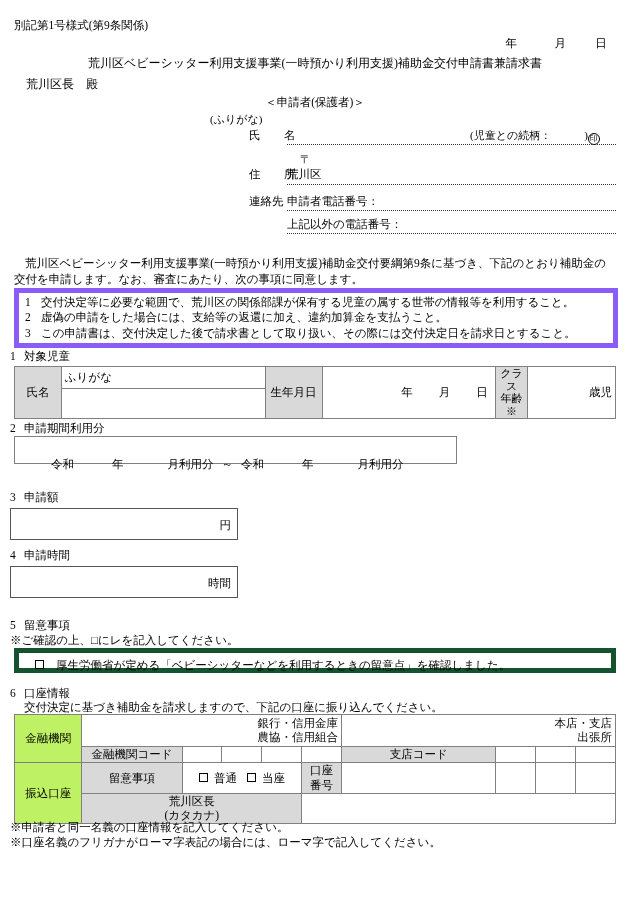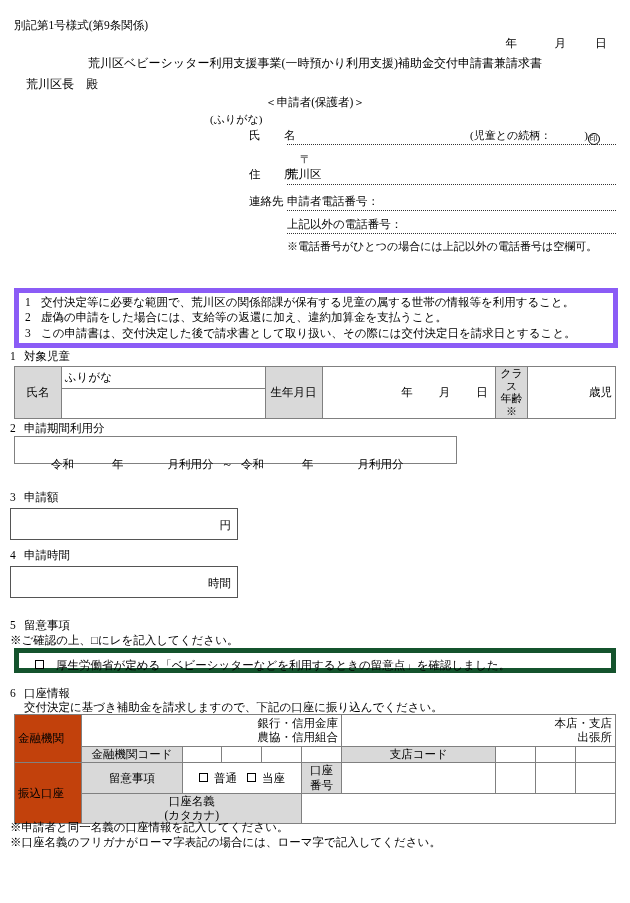--- a/index.html
+++ b/index.html
@@ -159,21 +159,21 @@
   .sqbox {
     display: inline-block; width: 9px; height: 9px;
     border: 1px solid #000; margin-right: 12px;
     vertical-align: 0px;
   }
 
   
   .bank-intro { position: absolute; left: 24px; top: 700px; font-size: 11.5px; }
   #bank-table { left: 14px; top: 714px; width: 602px; }
   #bank-table td { height: 16px; padding: 0 3px; }
-  .bank-left-lbl { background: #c2410c; text-align: left; }
+  .bank-left-lbl { background: #bef264; text-align: center; }
   .bank-name-cell { text-align: right; padding-right: 4px; line-height: 1.15; font-size: 11px; }
   .branch-cell { text-align: right; padding-right: 4px; line-height: 1.15; font-size: 11px; }
   .kana-cell { background: #d9d9d9; text-align: center; line-height: 1.2; font-size: 11px; }
 
   .foot-note { position: absolute; left: 10px; font-size: 11.5px; }
   .fn1 { top: 820px; }
   .fn2 { top: 835px; }
 </style>
 </head>
 <body>
@@ -205,22 +205,22 @@
   <div class="addr-val">荒川区</div>
   <div class="dotline" style="left:287px; top:184px; width:329px;"></div>
 
   <div class="row-lbl tel-lbl">連絡先</div>
   <div class="tel1-val">申請者電話番号：</div>
   <div class="dotline" style="left:287px; top:210px; width:329px;"></div>
 
   <div class="tel2-val">上記以外の電話番号：</div>
   <div class="dotline" style="left:287px; top:233px; width:329px;"></div>
 
-  <div class="tel-note">※電話番号がひとつの場合には上記以外の電話番号は空欄可。</div>
-
+
+  <div class="intro">荒川区ベビーシッター利用支援事業(一時預かり利用支援)補助金交付要綱第9条に基づき、下記のとおり補助金の交付を申請します。なお、審査にあたり、次の事項に同意します。</div>
 
   <div class="consent">
     <div class="consent-item">
       <span class="consent-num">1</span><span>交付決定等に必要な範囲で、荒川区の関係部課が保有する児童の属する世帯の情報等を利用すること。</span>
     </div>
     <div class="consent-item">
       <span class="consent-num">2</span><span>虚偽の申請をした場合には、支給等の返還に加え、違約加算金を支払うこと。</span>
     </div>
     <div class="consent-item">
       <span class="consent-num">3</span><span>この申請書は、交付決定した後で請求書として取り扱い、その際には交付決定日を請求日とすること。</span>
@@ -324,21 +324,21 @@
       </td>
       <td class="sh">口座番号</td>
       <td></td>
       <td></td>
       <td></td>
       <td></td>
     </tr>
 
     <tr>
       <td colspan="4" class="kana-cell" style="height:30px;">
-        <div>口座名義</div>
+        <div>荒川区長</div>
         <div>(カタカナ)</div>
       </td>
       <td colspan="5"></td>
     </tr>
   </tbody>
     </table>
 
   <div class="foot-note fn1">※申請者と同一名義の口座情報を記入してください。</div>
   <div class="foot-note fn2">※口座名義のフリガナがローマ字表記の場合には、ローマ字で記入してください。</div>
 

